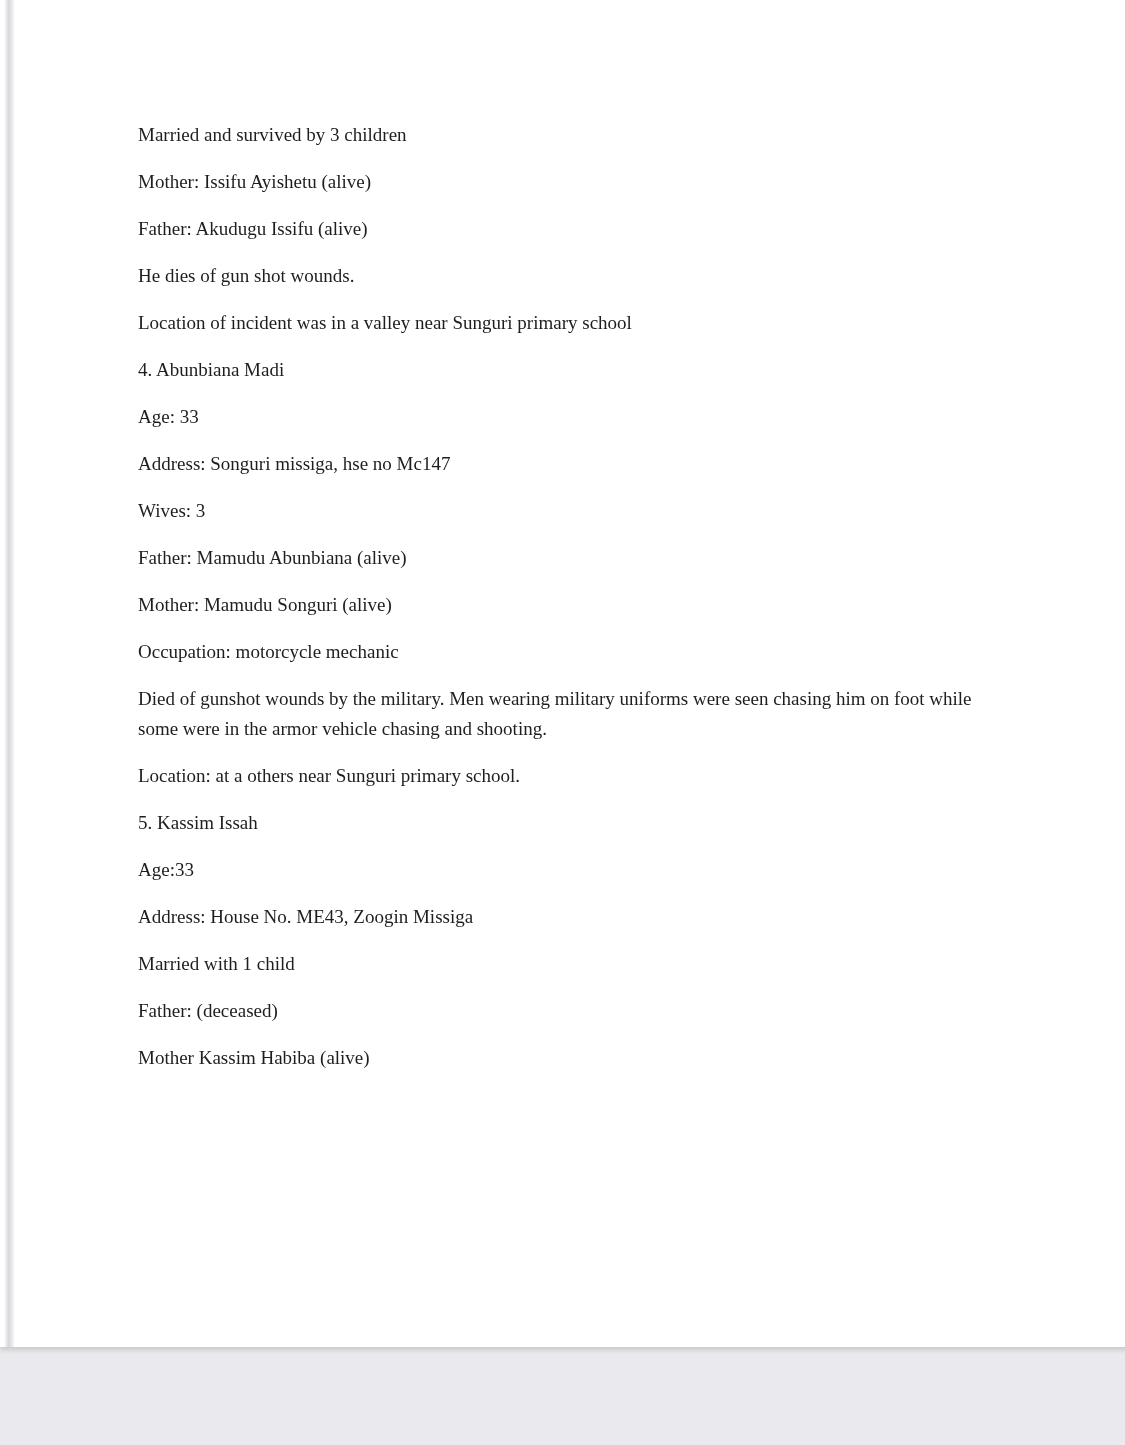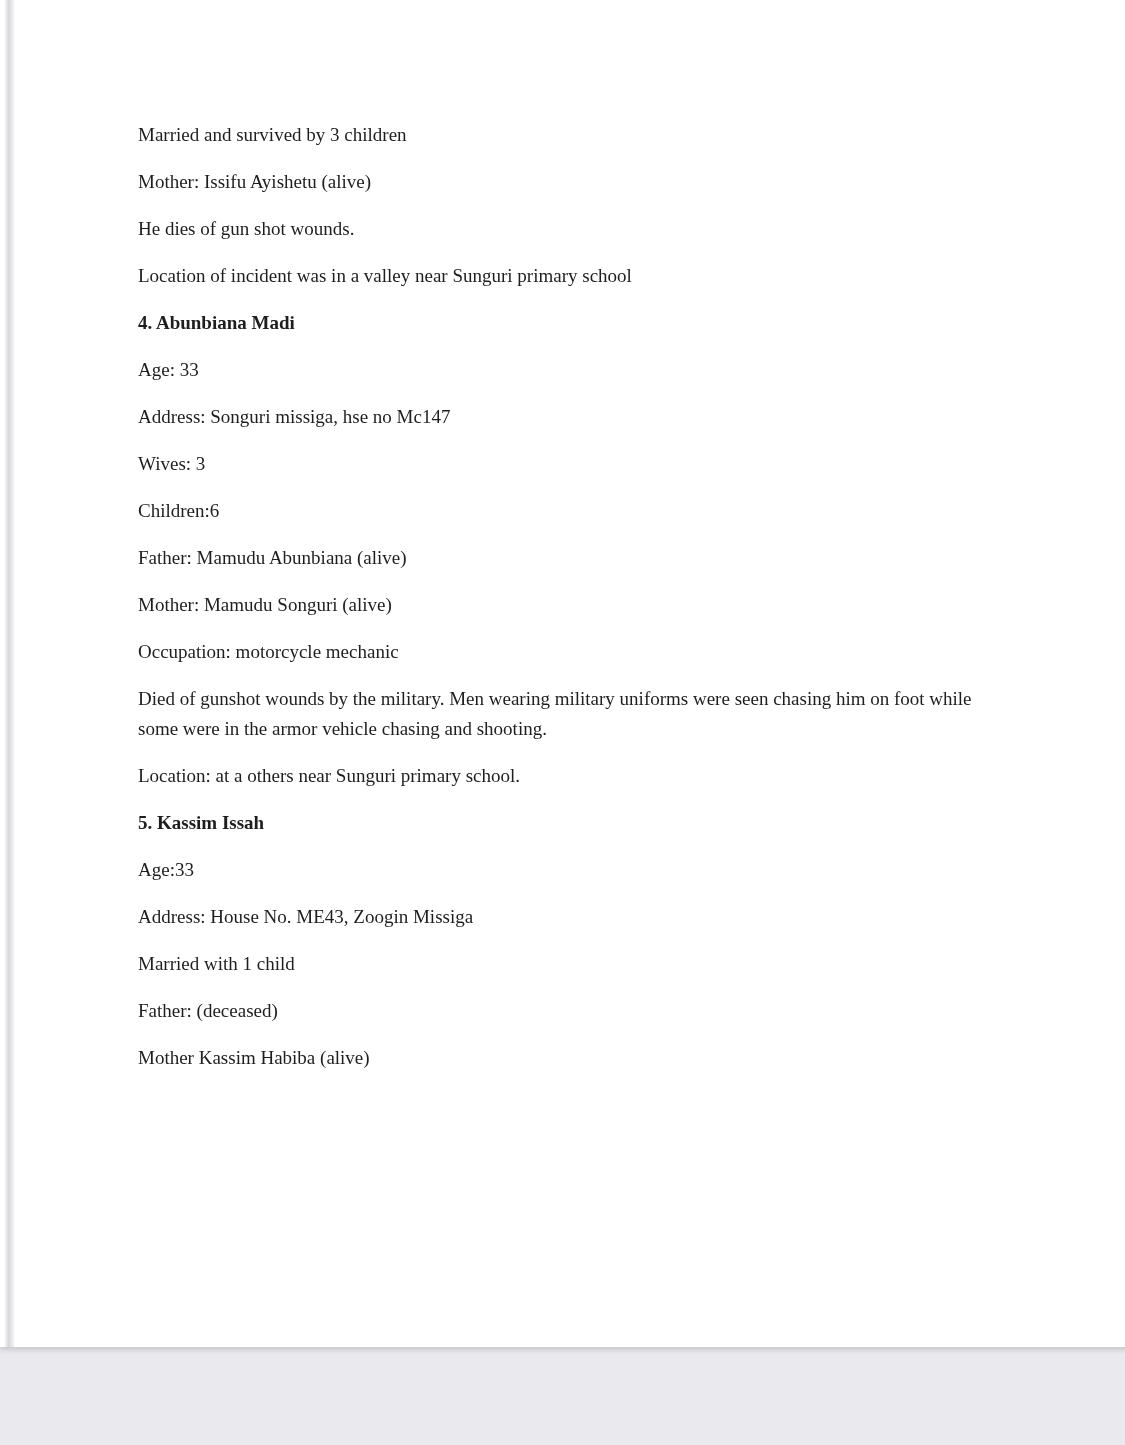--- a/index.html
+++ b/index.html
@@ -46,42 +46,42 @@
     top: 120px;
     width: 850px;
     color: #1e1e1e;
     font-size: 19px;
     line-height: 30px;
   }
   .content p {
     margin: 0 0 17px 0;
   }
   .content p.heading {
-    font-weight: 700;
+    font-weight: 400;
   }
 </style>
 </head>
 <body>
 
 <div class="page">
   <div class="edge-left"></div>
   <div class="edge-right"></div>
 
   <div class="content">
 
     <p>Married and survived by 3 children</p>
     <p>Mother: Issifu Ayishetu (alive)</p>
+    <p>Father: Akudugu Issifu (alive)</p>
     <p>He dies of gun shot wounds.</p>
     <p>Location of incident was in a valley near Sunguri primary school</p>
 
     <p class="heading">4. Abunbiana Madi</p>
     <p>Age: 33</p>
     <p>Address: Songuri missiga, hse no Mc147</p>
     <p>Wives: 3</p>
-    <p>Children:6</p>
     <p>Father: Mamudu Abunbiana (alive)</p>
     <p>Mother: Mamudu Songuri (alive)</p>
     <p>Occupation: motorcycle mechanic</p>
     <p>Died of gunshot wounds by the military. Men wearing military uniforms were seen chasing him on foot while some were in the armor vehicle chasing and shooting.</p>
     <p>Location: at a others near Sunguri primary school.</p>
 
     <p class="heading">5. Kassim Issah</p>
     <p>Age:33</p>
     <p>Address: House No. ME43, Zoogin Missiga</p>
     <p>Married with 1 child</p>

